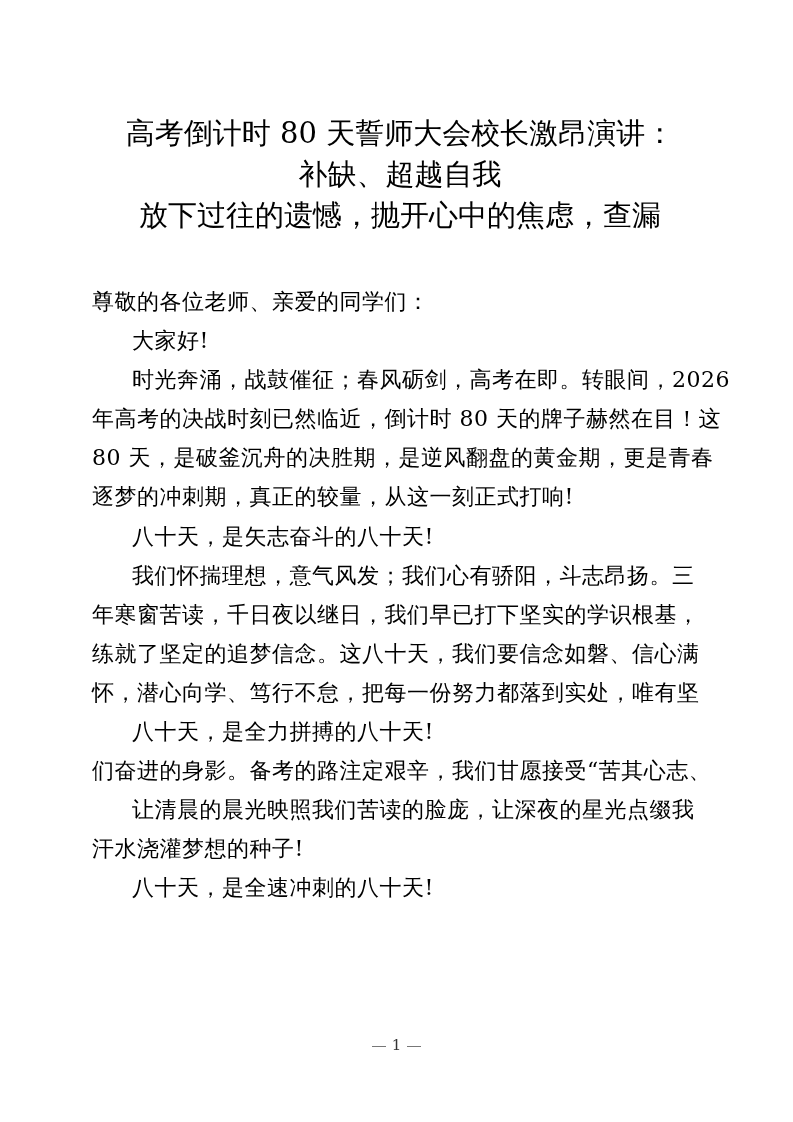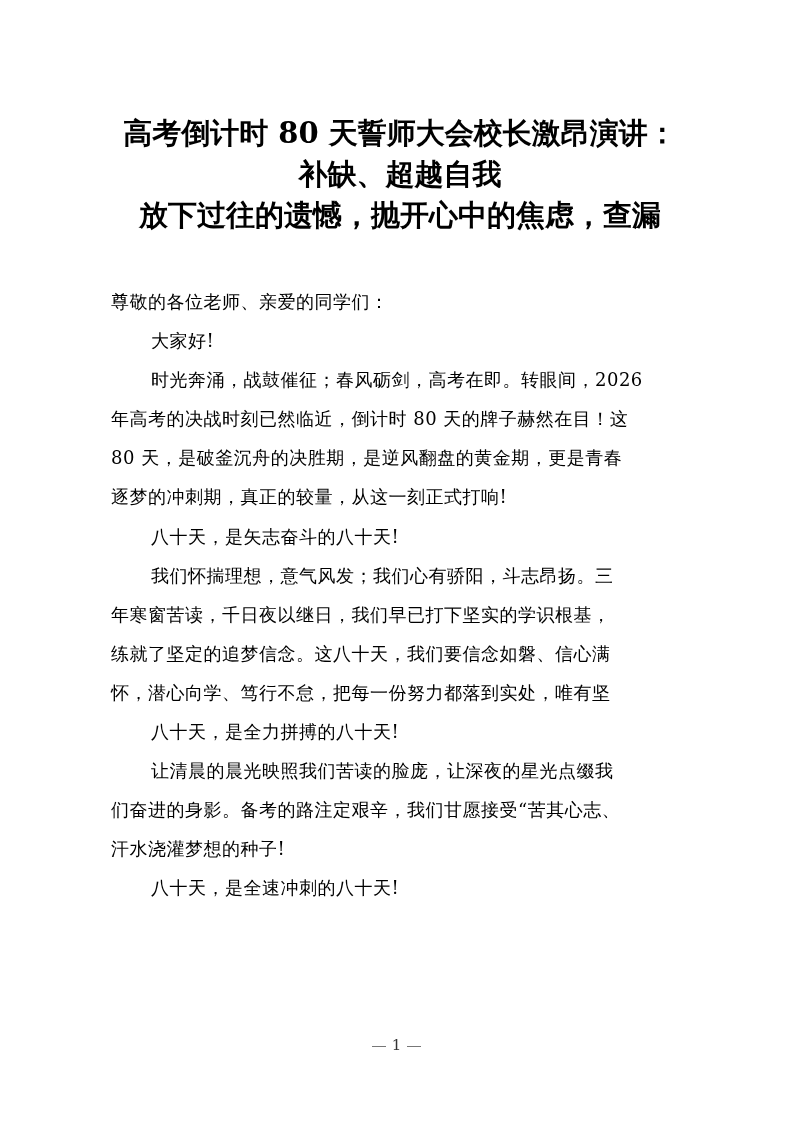--- a/index.html
+++ b/index.html
@@ -1,23 +1,23 @@
 <!DOCTYPE html>
 <html><head>
 <meta charset="utf-8">
 <style>
   html, body { margin: 0; padding: 0; background: #ffffff; }
   body { width: 793px; height: 1122px; position: relative; overflow: hidden;
          font-family: "DejaVu Serif", "Liberation Serif", serif; color: #000; }
   .title { position: absolute; left: 100px; top: 113px; width: 600px;
-           text-align: center; font-weight: bold; font-size: 29px; line-height: 41px;
+           text-align: center; font-weight: normal; font-size: 29px; line-height: 41px;
            font-family: "DejaVu Serif", "Liberation Serif", serif; }
   .title div { white-space: nowrap; }
-  .body { position: absolute; left: 111px; top: 282px; width: 580px;
-          font-size: 18px; line-height: 39.1px; letter-spacing: 0.5px; }
+  .body { position: absolute; left: 92px; top: 282px; width: 580px;
+          font-size: 22px; line-height: 39.1px; letter-spacing: 0.5px; }
   .p { margin: 0; text-align: justify; text-align-last: left; }
   .p.indent { text-indent: 40px; }
   .line { display: block; white-space: nowrap; }
   .footer { position: absolute; left: 0; width: 793px; top: 1036px;
             text-align: center; font-size: 15px; color: #333; }
   .dash { display: inline-block; width: 14px; height: 1px; background: #777;
           vertical-align: middle; margin: 0 6px; }
 </style>
 </head>
 <body>
@@ -47,22 +47,22 @@
   <p class="p indent">
     <span class="line">我们怀揣理想，意气风发；我们心有骄阳，斗志昂扬。三</span>
     <span class="line" style="text-indent:0">年寒窗苦读，千日夜以继日，我们早已打下坚实的学识根基，</span>
     <span class="line" style="text-indent:0">练就了坚定的追梦信念。这八十天，我们要信念如磐、信心满</span>
     <span class="line" style="text-indent:0">怀，潜心向学、笃行不怠，把每一份努力都落到实处，唯有坚</span>
   </p>
   <p class="p indent">
     <span class="line">八十天，是全力拼搏的八十天!</span>
   </p>
   <p class="p indent">
+    <span class="line" style="text-indent:0">们奋进的身影。备考的路注定艰辛，我们甘愿接受“苦其心志、</span>
     <span class="line">让清晨的晨光映照我们苦读的脸庞，让深夜的星光点缀我</span>
-    <span class="line" style="text-indent:0">们奋进的身影。备考的路注定艰辛，我们甘愿接受“苦其心志、</span>
     <span class="line" style="text-indent:0">汗水浇灌梦想的种子!</span>
   </p>
   <p class="p indent">
     <span class="line">八十天，是全速冲刺的八十天!</span>
   </p>
 </div>
 
 <div class="footer">
   <span class="dash"></span><span>1</span><span class="dash"></span>
 </div>

